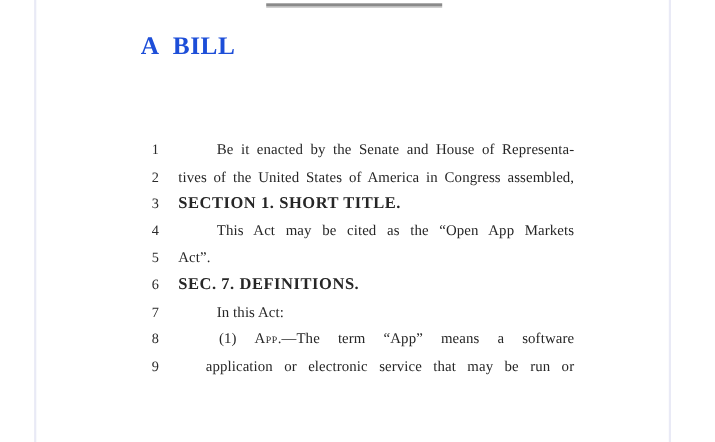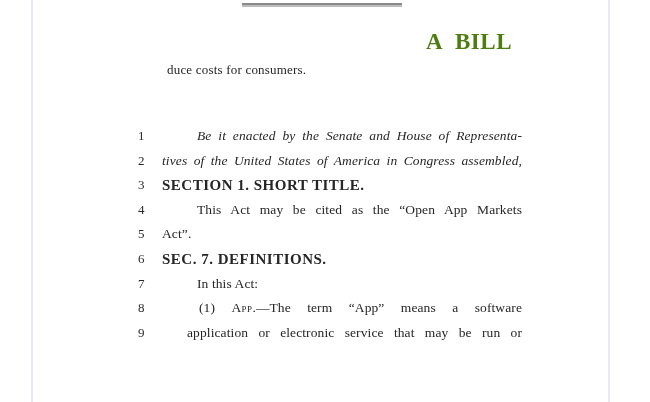--- a/index.html
+++ b/index.html
@@ -31,26 +31,26 @@
     width: 160px;
     height: 4px;
     background: linear-gradient(to bottom, #8a8a8a 0%, #8a8a8a 55%, #bcbcbc 55%, #bcbcbc 100%);
   }
 
   .bill-title {
     position: absolute;
     left: 128px;
     top: 29px;
     width: 384px;
-    text-align: right;
+    text-align: left;
     font-size: 23px;
     font-weight: bold;
     letter-spacing: 0.5px;
     word-spacing: 7px;
-    color: #4d7c0f;
+    color: #1d4ed8;
   }
 
   .preamble {
     position: absolute;
     left: 138px;
     top: 58px;
     width: 384px;
     font-size: 13px;
     letter-spacing: 0.2px;
   }
@@ -77,21 +77,21 @@
     width: 24px;
     font-size: 13px;
     color: #2b2b2b;
   }
   .txt {
     flex: 0 0 360px;
     width: 360px;
     font-size: 13.5px;
     letter-spacing: 0.1px;
   }
-  .italic { font-style: italic; }
+  .italic { }
   .heading {
     font-weight: bold;
     font-size: 15px;
     letter-spacing: 0.5px;
   }
   .ind1 { text-indent: 35px; }   
   .ind2 { text-indent: 37px; }   
   .hang { padding-left: 25px; }  
 
   
@@ -109,21 +109,20 @@
 <body>
 
 <div class="edge-line edge-left"></div>
 <div class="edge-line edge-right"></div>
 
 <div class="header-rule"></div>
 
 <div class="bill-title">A BILL</div>
 
 <div class="preamble">
-  <div class="pline pindent">duce costs for consumers.</div>
 </div>
 
 <div class="bill-body">
 
   <div class="row">
     <span class="num">1</span>
     <span class="txt italic ind1 jl">Be it enacted by the Senate and House of Representa-</span>
   </div>
 
   <div class="row">

